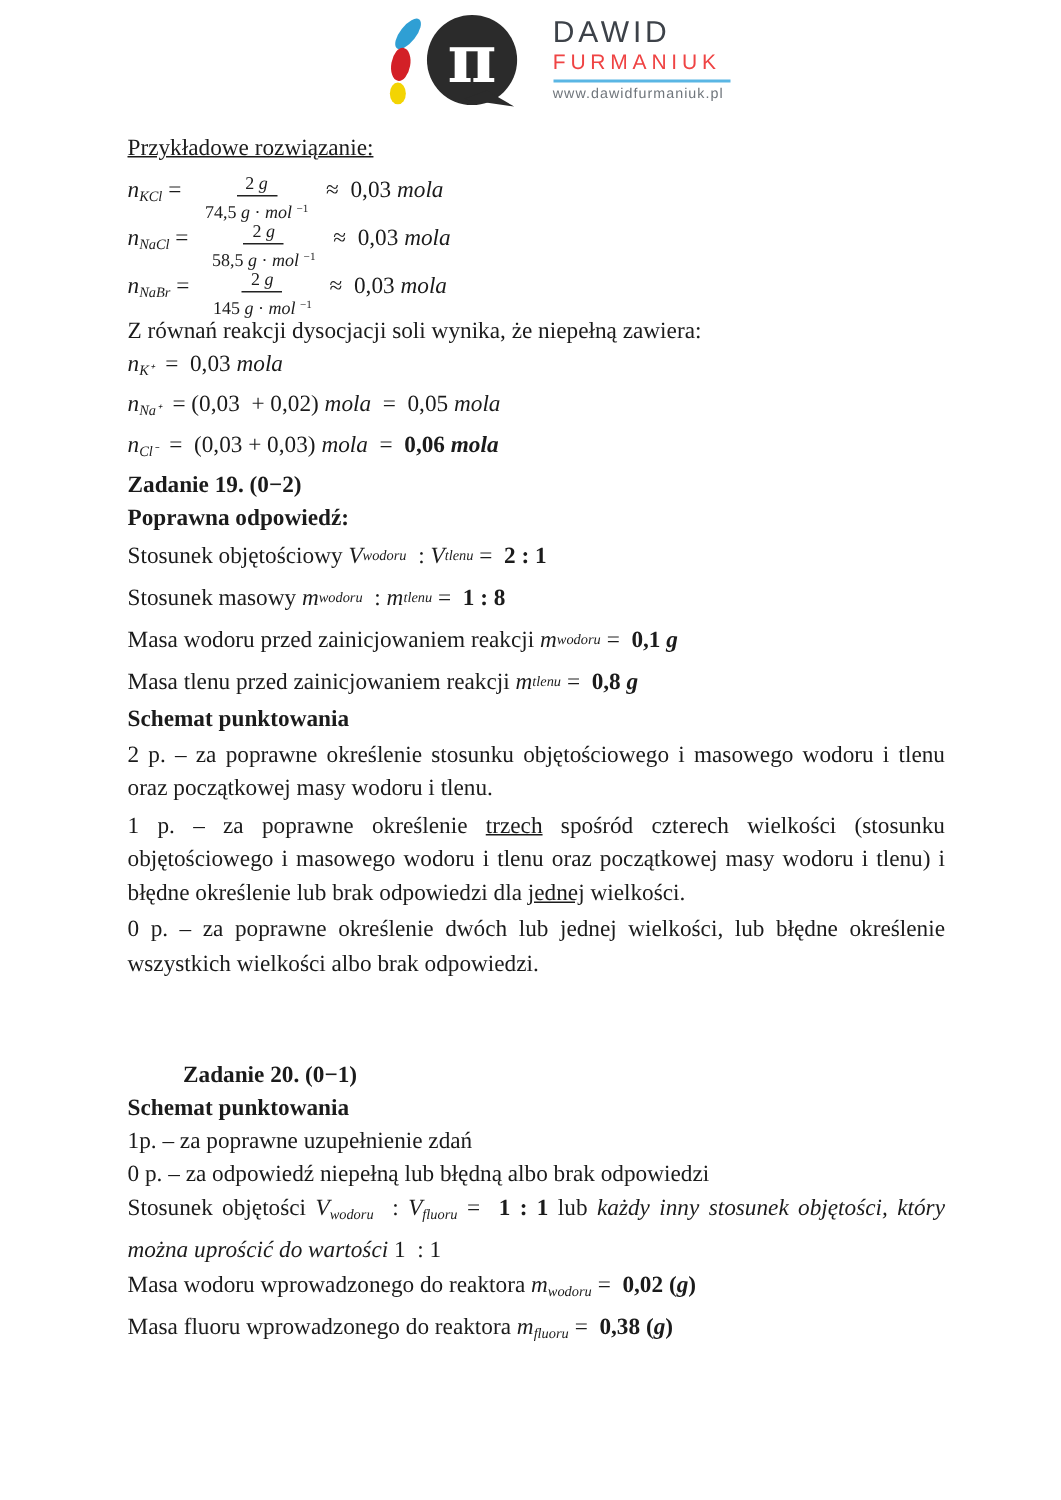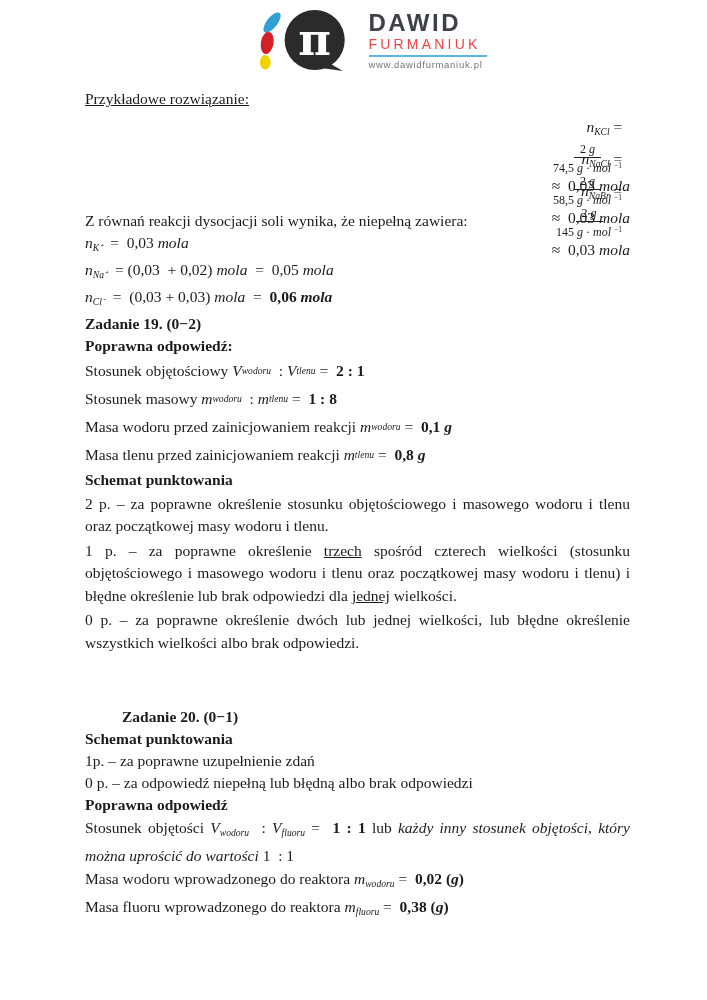--- a/index.html
+++ b/index.html
@@ -14,42 +14,42 @@
   
   .logo{
     display:flex;align-items:center;justify-content:center;
     padding-top:8px;height:64px;
     transform:translateX(16px);
     gap:12px;
   }
   .logo-mark{width:104px;height:64px;flex:0 0 auto;}
   .logo-text{display:flex;flex-direction:column;align-items:flex-start;
     font-family:"Liberation Sans", sans-serif;}
-  .logo-name{font-size:24px;font-weight:700;letter-spacing:2.5px;color:#3d4249;line-height:1.05;}
+  .logo-name{font-size:20px;font-weight:400;letter-spacing:2.5px;color:#3d4249;line-height:1.05;}
   .logo-surname{font-size:14px;font-weight:400;letter-spacing:3.2px;color:#ef4444;line-height:1.15;}
   .logo-divider{width:118px;height:2px;background:#5ab6e4;margin:3px 0 2px 0;}
   .logo-website{font-size:9.5px;letter-spacing:0.7px;color:#6f757b;text-align:center;}
   
   .content{
     width:545px;
     margin:0;
     padding:16px 120px 0 85px;
     font-size:15.5px;
     line-height:22px;
   }
   .content p{margin:0;}
   .seg{white-space:pre-wrap;}
   .sg-i{font-style:italic;}
   .sg-b{font-weight:700;}
   .sg-u{text-decoration:underline;}
   .sg-sub{font-size:0.62em;vertical-align:-0.30em;}
   .sg-sup{font-size:0.62em;vertical-align:0.55em;}
   .just{text-align:justify;}
   
-  .math-row{display:flex;align-items:flex-end;height:30px;margin-top:2px;flex-direction:column;}
+  .math-row{display:flex;align-items:flex-start;height:30px;margin-top:2px;}
   .mpart{white-space:pre-wrap;}
   .frac{display:inline-flex;flex-direction:column;align-items:center;
     font-size:12px;line-height:13px;margin:0 6px;vertical-align:middle;}
   .fnum{padding:0 6px 1px 6px;border-bottom:1.3px solid #222;}
   .fden{padding:1px 2px 0 2px;}
   
   .mt-sm{margin-top:12px;}
   .mt-md{margin-top:17px;}
   .mt-lg{margin-top:30px;}
   .mt-xl{margin-top:33px;}
@@ -157,19 +157,18 @@
     <p class="mt-sm"><span class="seg sg-b">Schemat punktowania</span></p>
     <p class="just score-p"><span class="seg">2 p. – za poprawne określenie stosunku objętościowego i masowego wodoru i tlenu oraz początkowej masy wodoru i tlenu.</span></p>
     <p class="just score-p"><span class="seg">1 p. – za poprawne określenie </span><span class="seg sg-u">trzech</span><span class="seg"> spośród czterech wielkości (stosunku objętościowego i masowego wodoru i tlenu oraz początkowej masy wodoru i tlenu) i błędne określenie lub brak odpowiedzi dla </span><span class="seg sg-u">jednej</span><span class="seg"> wielkości.</span></p>
     <p class="just score-p"><span class="seg">0 p. – za poprawne określenie dwóch lub jednej wielkości, lub błędne określenie wszystkich wielkości albo brak odpowiedzi.</span></p>
 
     <p style="margin-top:52px;margin-left:37px;"><span class="seg sg-b">Zadanie 20. (0−1)</span></p>
     <p><span class="seg sg-b">Schemat punktowania</span></p>
     <p><span class="seg">1p. – za poprawne uzupełnienie zdań</span></p>
     <p><span class="seg">0 p. – za odpowiedź niepełną lub błędną albo brak odpowiedzi</span></p>
 
-    <p class="mt-lg"><span class="seg sg-b">Poprawna odpowiedź</span></p>
     <p class="just t20-line"><span class="seg">Stosunek objętości </span><span class="seg sg-i">V</span><span class="seg sg-i sg-sub">wodoru</span><span class="seg">  : </span><span class="seg sg-i">V</span><span class="seg sg-i sg-sub">fluoru</span><span class="seg"> =  </span><span class="seg sg-b">1 : 1</span><span class="seg"> lub </span><span class="seg sg-i">każdy inny stosunek objętości, który można uprościć do wartości</span><span class="seg"> 1  : 1</span></p>
     <p class="t20-line"><span class="seg">Masa wodoru wprowadzonego do reaktora </span><span class="seg sg-i">m</span><span class="seg sg-i sg-sub">wodoru</span><span class="seg"> =  </span><span class="seg sg-b">0,02 (</span><span class="seg sg-b sg-i">g</span><span class="seg sg-b">)</span></p>
     <p class="t20-line"><span class="seg">Masa fluoru wprowadzonego do reaktora </span><span class="seg sg-i">m</span><span class="seg sg-i sg-sub">fluoru</span><span class="seg"> =  </span><span class="seg sg-b">0,38 (</span><span class="seg sg-b sg-i">g</span><span class="seg sg-b">)</span></p>
 
   </main>
 </div>
 
 </body></html>

